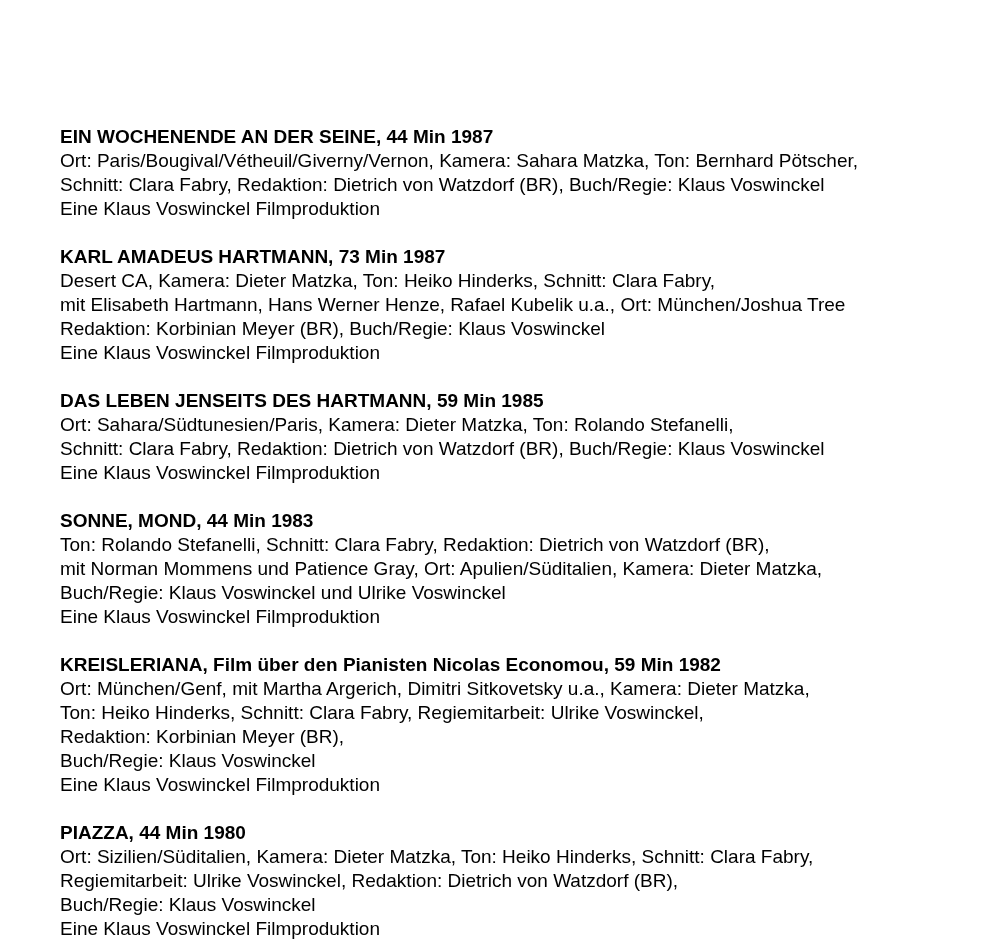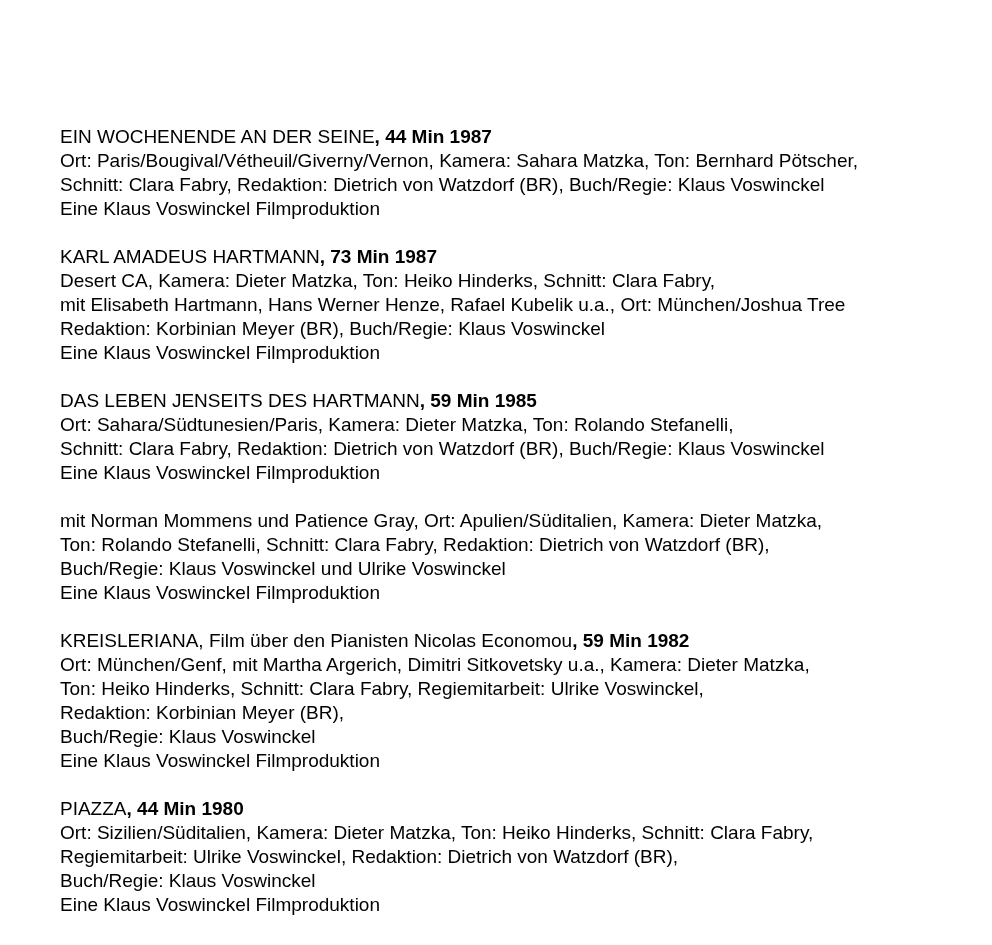--- a/index.html
+++ b/index.html
@@ -23,21 +23,21 @@
   }
   .heading,
   .credit-line {
     margin: 0;
     font-size: 19px;
     line-height: 24px;
     white-space: nowrap;
     color: #000000;
   }
   .film-title {
-    font-weight: normal;
+    font-weight: bold;
   }
   .film-meta {
     font-weight: bold;
   }
 </style>
 </head>
 <body>
 
 <div class="page">
   <main class="content">
@@ -57,22 +57,23 @@
       </section>
 
   <section class="entry">
     <p class="heading"><span class="film-title">DAS LEBEN JENSEITS DES HARTMANN</span><span class="film-meta">, 59 Min 1985</span></p>
   <p class="credit-line">Ort: Sahara/Südtunesien/Paris, Kamera: Dieter Matzka, Ton: Rolando Stefanelli,</p>
         <p class="credit-line">Schnitt: Clara Fabry, Redaktion: Dietrich von Watzdorf (BR), Buch/Regie: Klaus Voswinckel</p>
         <p class="credit-line">Eine Klaus Voswinckel Filmproduktion</p>
       </section>
 
   <section class="entry">
-  <p class="credit-line">mit Norman Mommens und Patience Gray, Ort: Apulien/Süditalien, Kamera: Dieter Matzka,</p>
-        <p class="credit-line">Ton: Rolando Stefanelli, Schnitt: Clara Fabry, Redaktion: Dietrich von Watzdorf (BR),</p>
+    <p class="heading"><span class="film-title">SONNE, MOND</span><span class="film-meta">, 44 Min 1983</span></p>
+  <p class="credit-line">Ton: Rolando Stefanelli, Schnitt: Clara Fabry, Redaktion: Dietrich von Watzdorf (BR),</p>
+        <p class="credit-line">mit Norman Mommens und Patience Gray, Ort: Apulien/Süditalien, Kamera: Dieter Matzka,</p>
         <p class="credit-line">Buch/Regie: Klaus Voswinckel und Ulrike Voswinckel</p>
         <p class="credit-line">Eine Klaus Voswinckel Filmproduktion</p>
       </section>
 
   <section class="entry">
     <p class="heading"><span class="film-title">KREISLERIANA, Film über den Pianisten Nicolas Economou</span><span class="film-meta">, 59 Min 1982</span></p>
   <p class="credit-line">Ort: München/Genf, mit Martha Argerich, Dimitri Sitkovetsky u.a., Kamera: Dieter Matzka,</p>
         <p class="credit-line">Ton: Heiko Hinderks, Schnitt: Clara Fabry, Regiemitarbeit: Ulrike Voswinckel,</p>
         <p class="credit-line">Redaktion: Korbinian Meyer (BR),</p>
         <p class="credit-line">Buch/Regie: Klaus Voswinckel</p>

